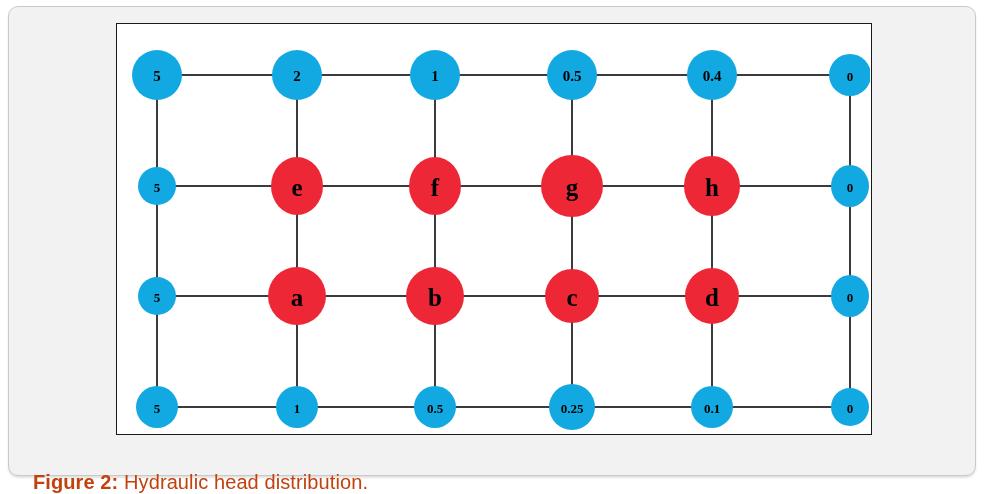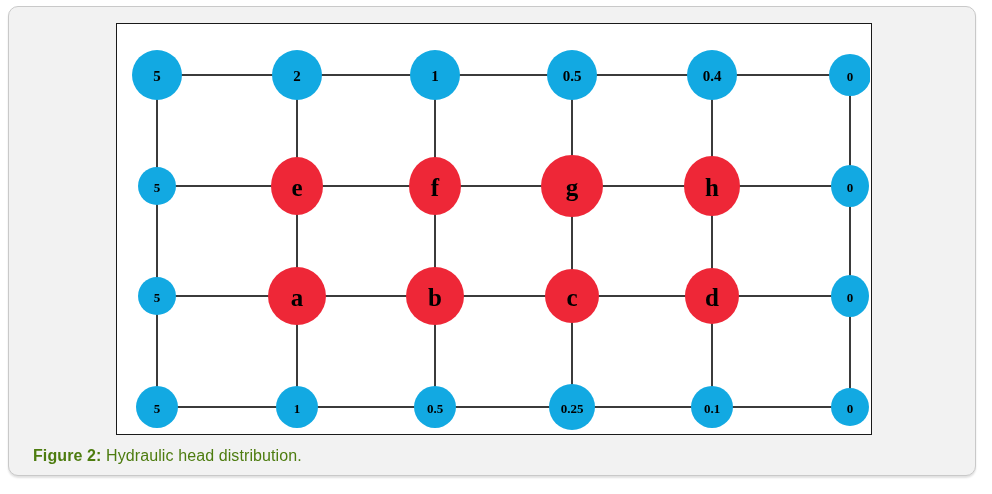--- a/index.html
+++ b/index.html
@@ -40,23 +40,23 @@
 
   #grid-svg {
     position: absolute;
     left: 0;
     top: 0;
   }
 
   #figure-caption {
     position: absolute;
     left: 24px;
-    top: 440px;
-    font-size: 16px;
-    color: #4d7c0f;
+    top: 464px;
+    font-size: 20px;
+    color: #c2410c;
     letter-spacing: 0.1px;
     white-space: nowrap;
   }
   #figure-caption .cap-label {
     font-weight: bold;
   }
 
   .node-label {
     font-family: "Liberation Serif", serif;
     font-weight: bold;

